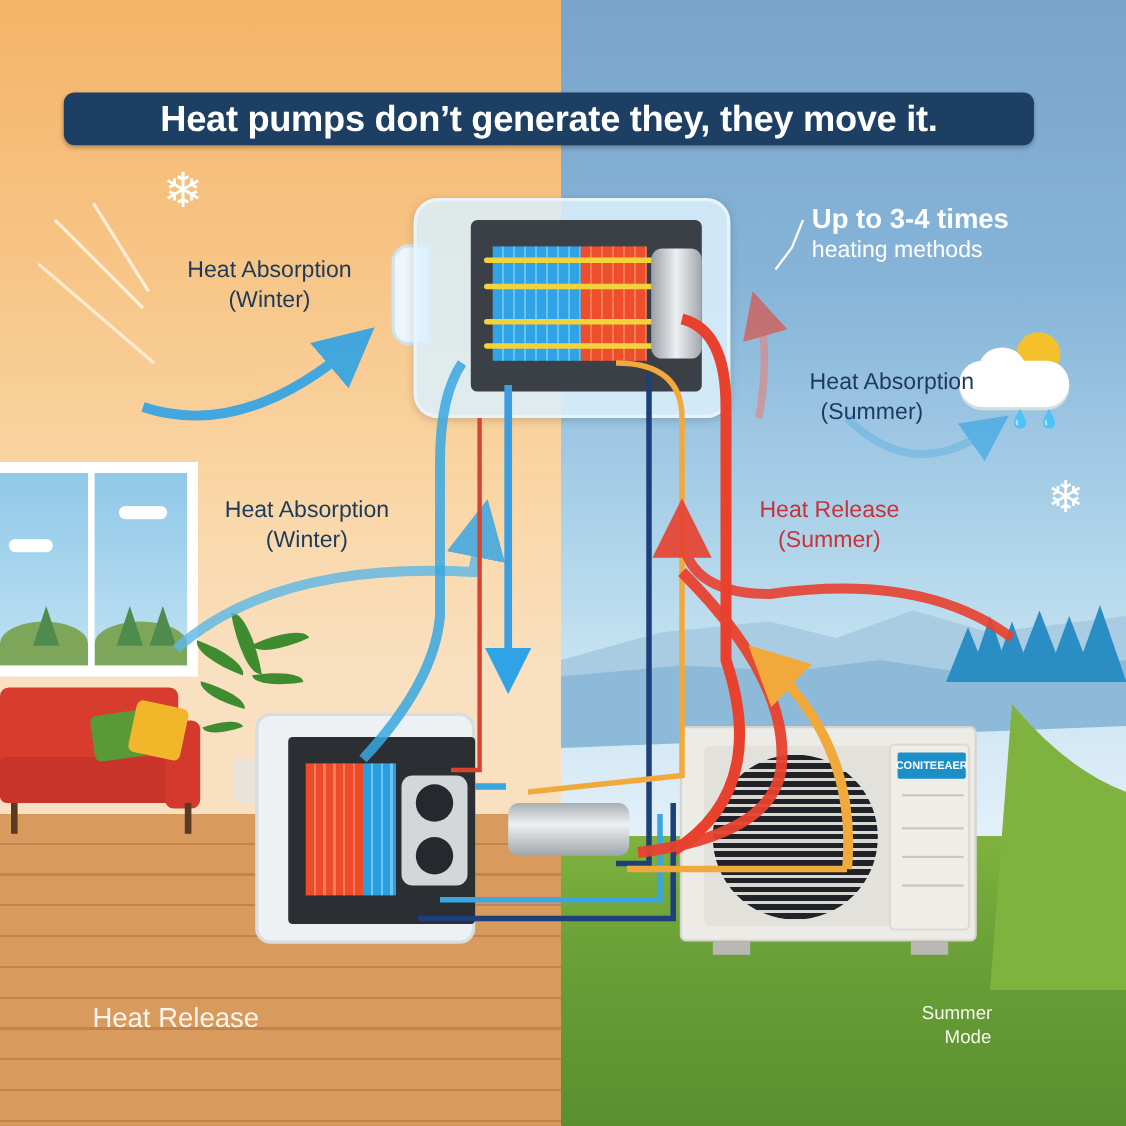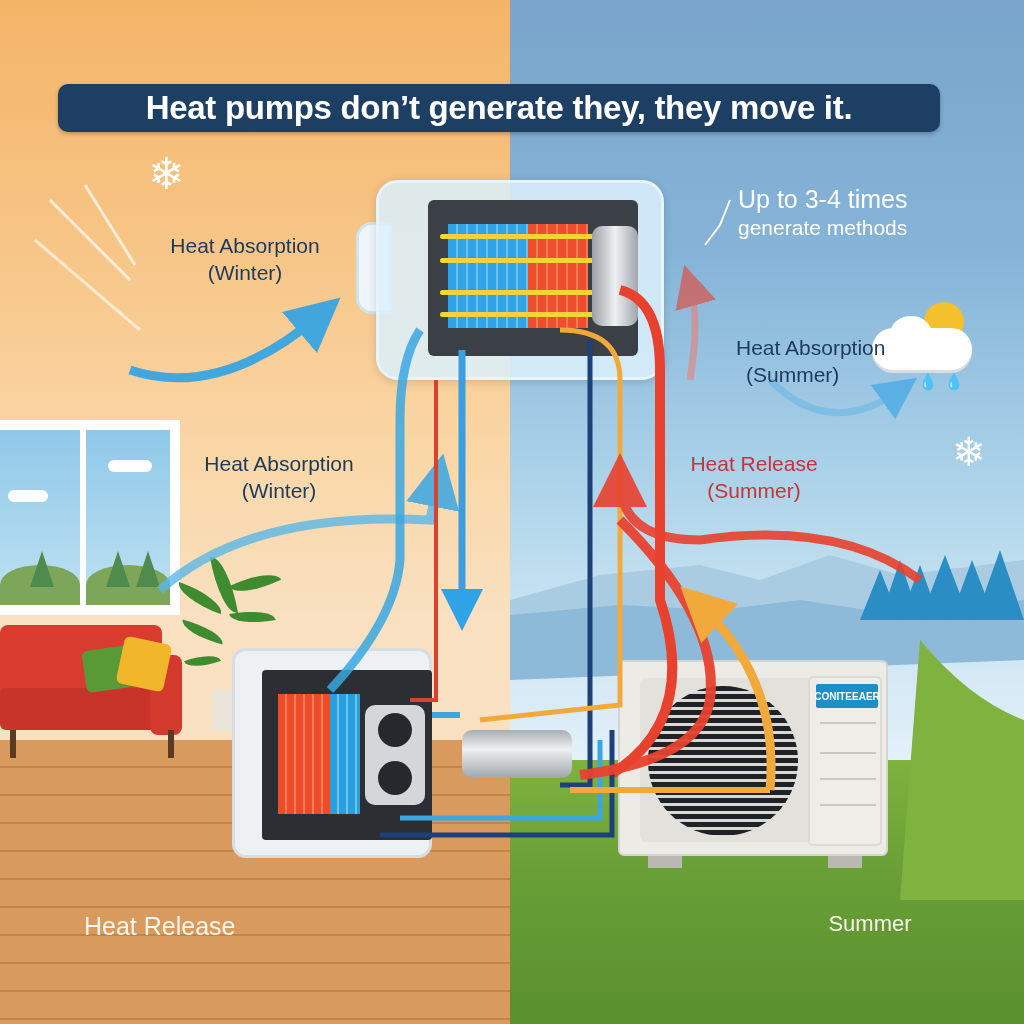--- a/index.html
+++ b/index.html
@@ -17,23 +17,23 @@
   .snowfield { left:510px; top:600px; width:514px; height:180px;
     background: linear-gradient(180deg, #c8e2f2, #e6f2fa); }
   .title-bar { left:58px; top:84px; width:882px; height:48px; background:#1d3f63;
     border-radius:10px; color:#fff; font-size:33px; font-weight:bold;
     display:flex; align-items:center; justify-content:center; letter-spacing:-0.3px;
     box-shadow:0 2px 4px rgba(0,0,0,0.25); }
   .label { font-size:21px; text-align:center; line-height:1.3; }
   .lbl-dark { color:#1c3a5c; }
   .lbl-red { color:#c8323a; }
   .lbl-white { color:#f8f6ee; font-size:25px; text-align:left; }
-  .lbl-white-c { color:#f4f7ea; font-size:22px; text-align:center; }
+  .lbl-white-c { color:#f4f7ea; font-size:17px; text-align:center; }
   .callout { color:#ffffff; font-size:21px; line-height:1.25; }
-  .callout .big { font-size:25px; font-weight:normal; }
+  .callout .big { font-size:25px; font-weight:bold; }
 
   
   .window { left:-10px; top:420px; width:190px; height:195px; background:#fff; padding:10px; }
   .pane { position:absolute; background:linear-gradient(180deg,#8fc8e8,#bfe2f3); overflow:hidden; }
   .hill { position:absolute; bottom:0; left:0; right:0; height:40px; background:#7ea65a; border-radius:50% 50% 0 0; }
   .tree { position:absolute; bottom:18px; width:0; height:0; border-left:12px solid transparent; border-right:12px solid transparent; border-bottom:36px solid #4f8b4c; }
   .cloud { position:absolute; background:#fff; border-radius:20px; height:12px; }
 
   
   .sofa-back { left:0; top:625px; width:162px; height:75px; background:#d73c2f; border-radius:8px; }
@@ -224,21 +224,21 @@
   <div style="position:absolute;left:58px;top:2px;width:40px;height:40px;border-radius:50%;background:#f4c02c;"></div>
   <div style="position:absolute;left:6px;top:28px;width:100px;height:42px;border-radius:22px;background:#ffffff;box-shadow:0 3px 0 #d8dde2;"></div>
   <div style="position:absolute;left:24px;top:16px;width:42px;height:36px;border-radius:50%;background:#ffffff;"></div>
 </div>
 <div class="abs" style="left:918px;top:374px;font-size:16px;color:#ffffff;line-height:1;letter-spacing:6px;">💧💧</div>
 
 <div class="abs title-bar">Heat pumps don’t generate they, they move it.</div>
 
 <div class="abs callout" style="left:738px;top:184px;">
   <div class="big">Up to 3-4 times</div>
-  <div>generate methods</div>
+  <div>heating methods</div>
 </div>
 
 <div class="abs label lbl-dark" style="left:140px;top:232px;width:210px;">
   <div>Heat Absorption</div>
   <div>(Winter)</div>
 </div>
 <div class="abs label lbl-dark" style="left:174px;top:450px;width:210px;">
   <div>Heat Absorption</div>
   <div>(Winter)</div>
 </div>
@@ -248,13 +248,14 @@
 </div>
 <div class="abs label lbl-red" style="left:672px;top:450px;width:164px;">
   <div>Heat Release</div>
   <div>(Summer)</div>
 </div>
 <div class="abs label lbl-white" style="left:84px;top:910px;width:220px;">
   <div>Heat Release</div>
 </div>
 <div class="abs label lbl-white-c" style="left:800px;top:910px;width:140px;">
   <div>Summer</div>
+  <div style="padding-left:20px;">Mode</div>
 </div>
 
 </body></html>

